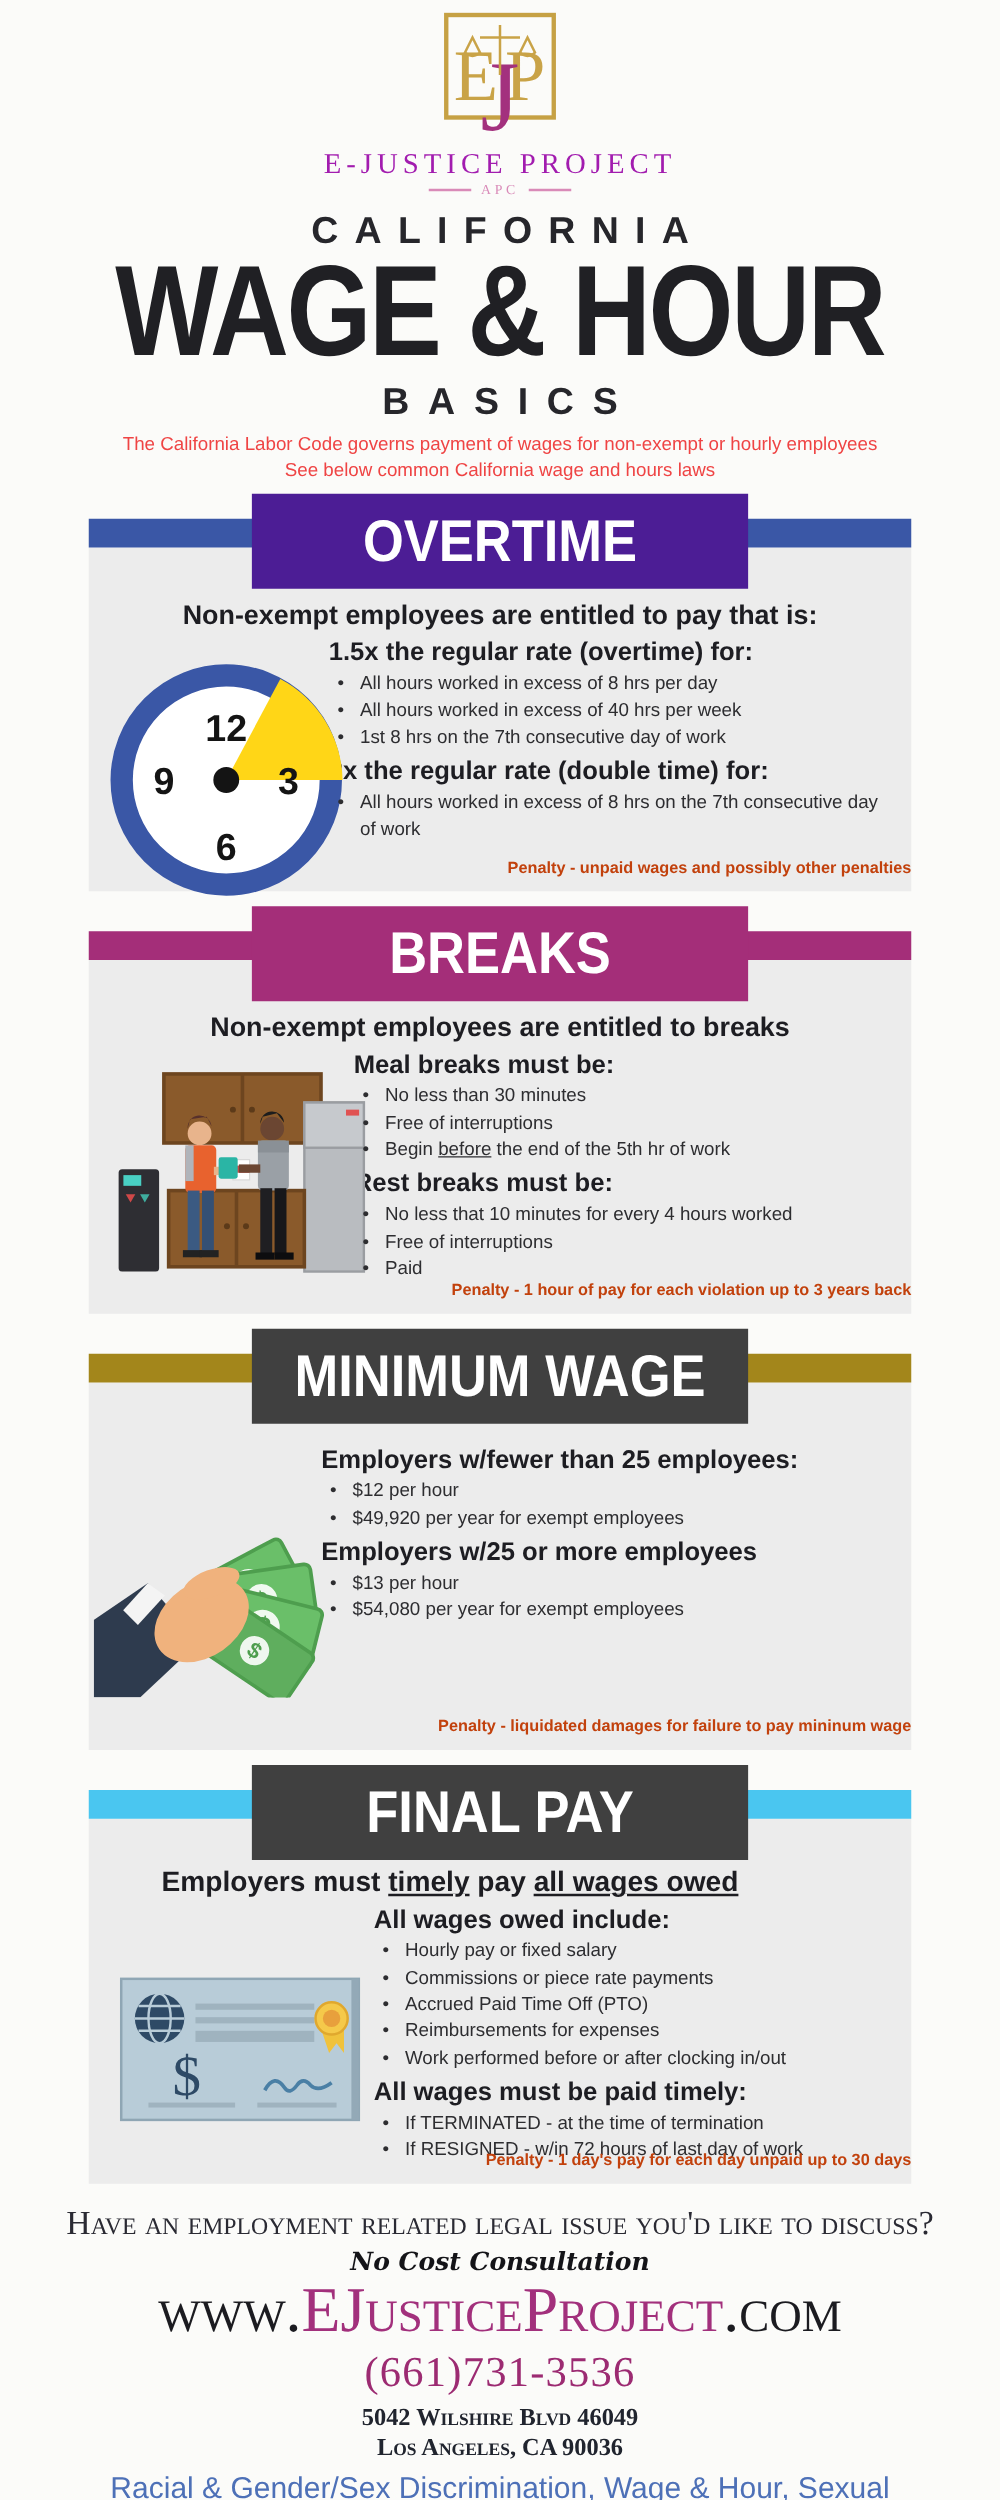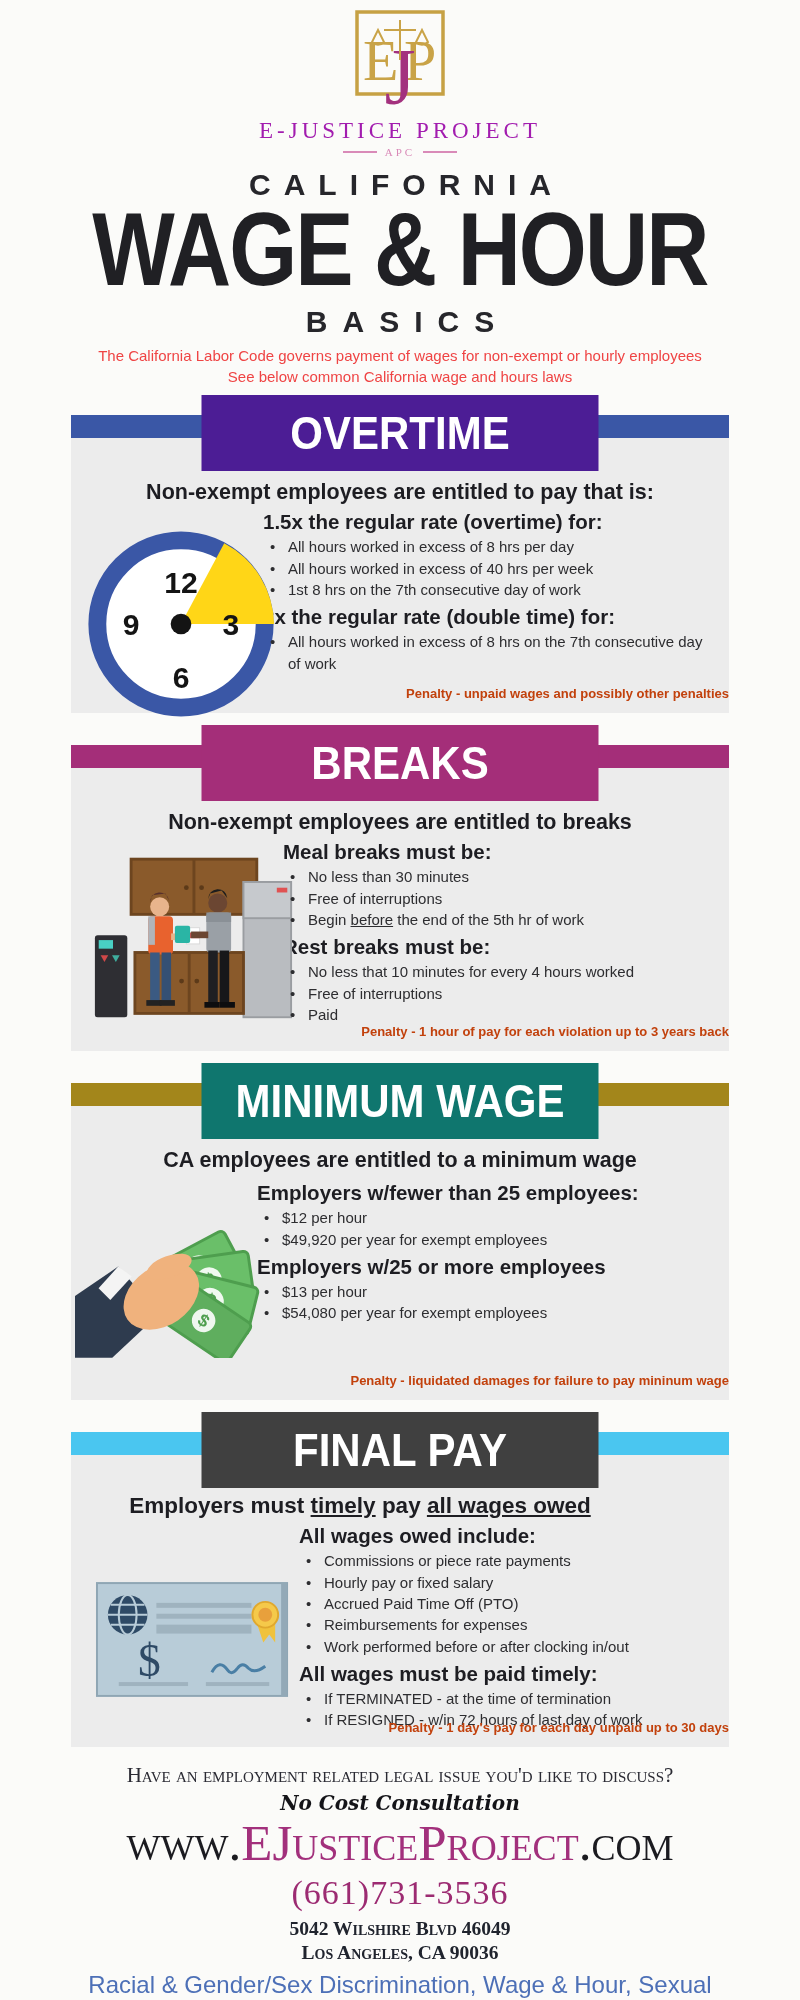--- a/index.html
+++ b/index.html
@@ -38,21 +38,21 @@
   .p-overtime .col{margin-left:192px;width:455px;}
   .p-breaks{height:283px;padding-top:42px;}
   .p-breaks .col{margin-left:212px;width:440px;}
   .p-minwage{height:294px;padding-top:42px;}
   .p-minwage .col{margin-left:186px;width:465px;margin-top:8px;}
   .p-finalpay{height:292px;padding-top:38px;}
   .p-finalpay .col{margin-left:228px;width:425px;margin-top:2px;}
   .p-finalpay .sec-heading{font-size:22.5px;transform:translateX(-40px);}
   
   .footer{text-align:center;margin-top:16px;}
-  .f-question{font-family:"Liberation Serif",serif;font-variant:small-caps;font-size:21px;color:#2a2a33;}
+  .f-question{font-family:"Liberation Serif",serif;font-variant:small-caps;font-size:27px;color:#2a2a33;}
   .f-consult{font-family:"DejaVu Serif",serif;font-style:italic;font-weight:bold;font-size:20px;color:#141418;margin-top:3px;}
   .f-url{font-family:"Liberation Serif",serif;font-variant:small-caps;font-size:51px;color:#1b1b20;line-height:1.02;margin-top:2px;}
   .f-url .mid{color:#a2307c;}
   .f-phone{font-family:"Liberation Serif",serif;font-size:34px;color:#9c2b72;margin-top:5px;letter-spacing:1px;}
   .f-addr{font-family:"Liberation Serif",serif;font-variant:small-caps;font-weight:bold;font-size:19.5px;color:#20242e;line-height:1.22;margin-top:5px;}
   .f-practice{font-size:24px;color:#4d70b7;line-height:1.27;margin-top:5px;width:730px;margin-left:auto;margin-right:auto;}
 </style>
 </head>
 <body>
 
@@ -191,26 +191,25 @@
           <li>Paid</li>
         </ul>
       </div>
       <div class="penalty">Penalty - 1 hour of pay for each violation up to 3 years back</div>
     </div>
   </div>
 
   <div class="section" style="margin-top:12px;">
     <div class="banner">
       <div class="banner-bar" style="background:#a3861b"></div>
-      <div class="banner-box" style="background:#0f766e">
+      <div class="banner-box" style="background:#404040">
         <span class="banner-title">MINIMUM WAGE</span>
       </div>
     </div>
     <div class="panel p-minwage">
-      <div class="sec-heading">CA employees are entitled to a minimum wage</div>
       <div class="illus" style="left:4px;top:80px;">
         <svg width="206" height="172" viewBox="0 0 210 175">
           <g>
             <g transform="rotate(-28 130 95)">
                 <rect x="92" y="60" width="80" height="46" rx="5" fill="#6abf69" stroke="#4e9e4e" stroke-width="3"></rect>
                 <circle cx="132" cy="83" r="13" fill="#fff" opacity=".9"></circle>
                 <text x="132" y="90" text-anchor="middle" font-size="20" font-weight="bold" fill="#4e9e4e">$</text>
               </g>
             <g transform="rotate(-8 135 105)">
                 <rect x="95" y="72" width="86" height="48" rx="5" fill="#6abf69" stroke="#4e9e4e" stroke-width="3"></rect>
@@ -280,22 +279,22 @@
           </g>
           <text x="55" y="100" text-anchor="middle" font-family="Liberation Serif, serif" font-size="46" fill="#2e4a66">$</text>
           <path d="M118,96 q8,-14 16,-2 q4,6 10,-2 q5,-7 11,0 q6,6 17,-2" stroke="#4a7fa5" stroke-width="3" fill="none"></path>
           <rect x="24" y="106" width="70" height="4" fill="#9fb3bf"></rect>
           <rect x="112" y="106" width="64" height="4" fill="#9fb3bf"></rect>
         </svg>
       </div>
       <div class="col">
         <div class="subhead">All wages owed include:</div>
         <ul class="bul">
+          <li>Hourly pay or fixed salary</li>
           <li>Commissions or piece rate payments</li>
-          <li>Hourly pay or fixed salary</li>
           <li>Accrued Paid Time Off (PTO)</li>
           <li>Reimbursements for expenses</li>
           <li>Work performed before or after clocking in/out</li>
         </ul>
         <div class="subhead">All wages must be paid timely:</div>
         <ul class="bul">
           <li>If TERMINATED - at the time of termination</li>
           <li>If RESIGNED - w/in 72 hours of last day of work</li>
         </ul>
       </div>

